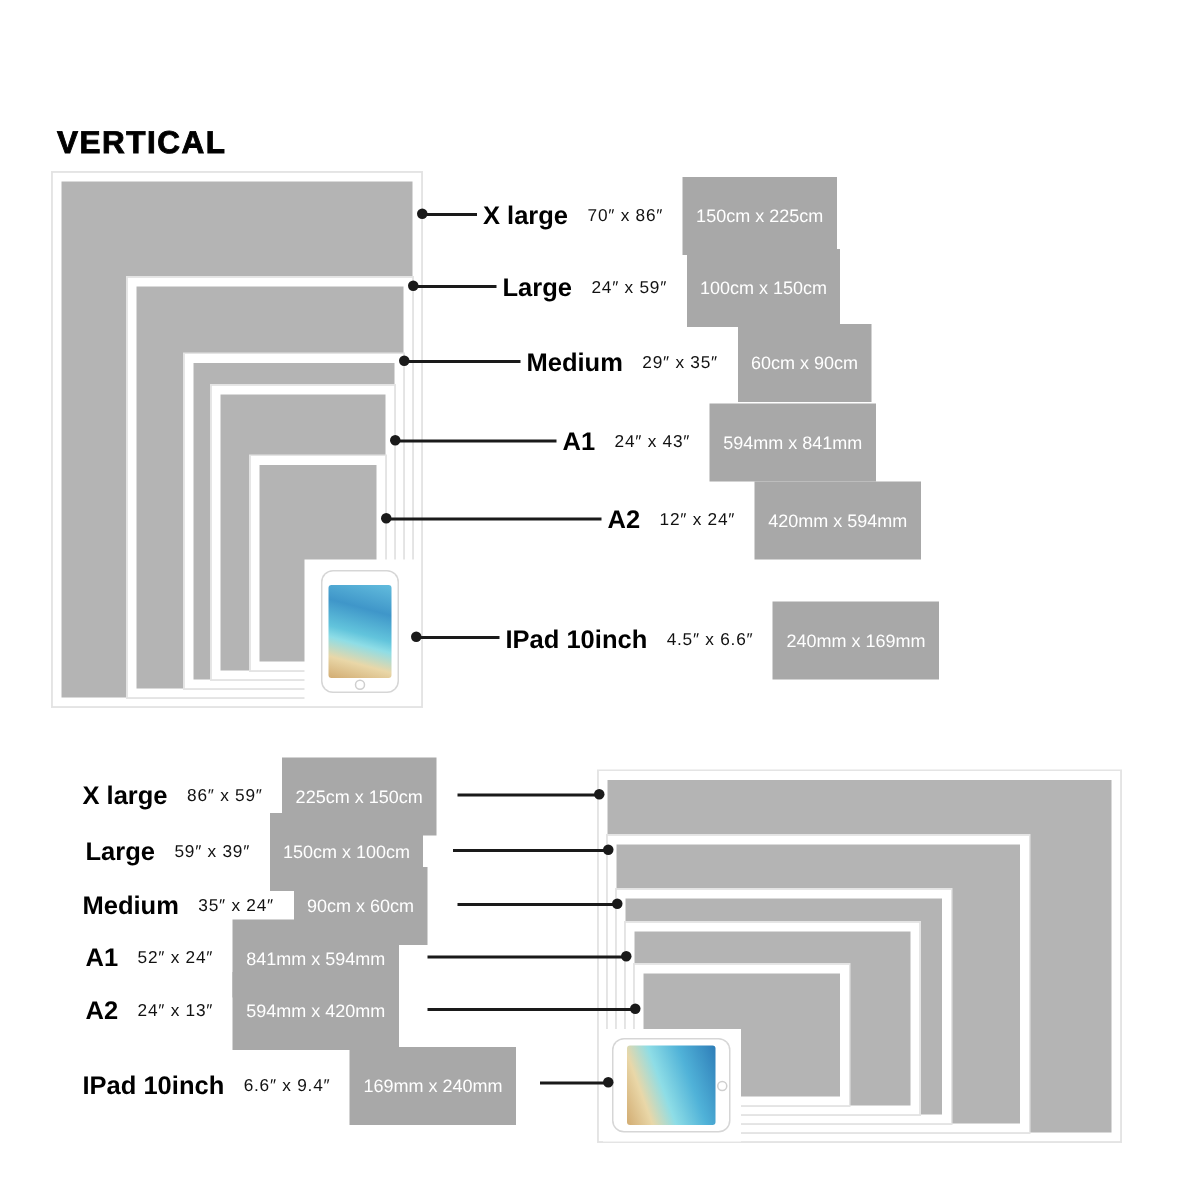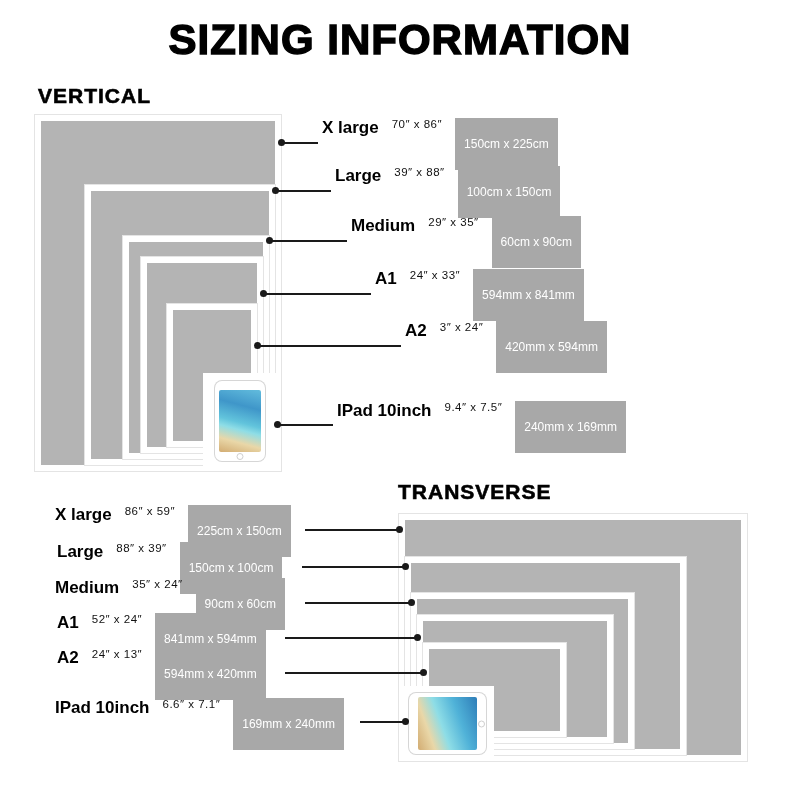--- a/index.html
+++ b/index.html
@@ -59,38 +59,37 @@
   .v6l{left:277px;top:424px;width:56px;}  .v6d{left:274px;top:421px;}
 
   .t1l{left:305px;top:529px;width:95px;}  .t1d{left:396px;top:526px;}
   .t2l{left:302px;top:566px;width:104px;} .t2d{left:402px;top:563px;}
   .t3l{left:305px;top:602px;width:107px;} .t3d{left:408px;top:599px;}
   .t4l{left:285px;top:637px;width:133px;} .t4d{left:414px;top:634px;}
   .t5l{left:285px;top:672px;width:139px;} .t5d{left:420px;top:669px;}
   .t6l{left:360px;top:721px;width:46px;}  .t6d{left:402px;top:718px;}
 
   
-  .lrow{position:absolute;display:flex;gap:13px;
+  .lrow{position:absolute;display:flex;align-items:center;gap:13px;
         transform:translateY(-50%);white-space:nowrap;}
   .size-name{font-size:17px;font-weight:bold;}
   .size-inch{font-size:11.5px;color:#111;letter-spacing:0.5px;}
   .badge{background:#a8a8a8;color:#fff;font-size:12px;padding:19px 9px;}
 
   .v1r{left:322px;top:144px;} .v2r{left:335px;top:192px;} .v3r{left:351px;top:242px;}
   .v4r{left:375px;top:295px;} .v5r{left:405px;top:347px;} .v6r{left:337px;top:427px;}
 
   .t1r{left:55px;top:531px;} .t2r{left:57px;top:568px;} .t3r{left:55px;top:604px;}
   .t4r{left:57px;top:639px;} .t5r{left:57px;top:674px;} .t6r{left:55px;top:724px;}
 </style>
 </head>
 <body>
 
 <div class="canvas">
 
-  <div class="title">SIZING INFORMATION</div>
 
   <div class="heading h-v">VERTICAL</div>
 
   <div class="rect rv-xl"></div>
   <div class="rect rv-lg"></div>
   <div class="rect rv-md"></div>
   <div class="rect rv-a1"></div>
   <div class="rect rv-a2"></div>
   <div class="pad pad-v"></div>
   <div class="ipad ipad-v">
@@ -110,45 +109,44 @@
   <div class="leader v6l"></div>
     <div class="dot v6d"></div>
 
   <div class="lrow v1r">
     <span class="size-name">X large</span>
     <span class="size-inch">70″ x 86″</span>
     <span class="badge">150cm x 225cm</span>
   </div>
   <div class="lrow v2r">
     <span class="size-name">Large</span>
-    <span class="size-inch">39″ x 88″</span>
+    <span class="size-inch">24″ x 59″</span>
     <span class="badge">100cm x 150cm</span>
   </div>
   <div class="lrow v3r">
     <span class="size-name">Medium</span>
     <span class="size-inch">29″ x 35″</span>
     <span class="badge">60cm x 90cm</span>
   </div>
   <div class="lrow v4r">
     <span class="size-name">A1</span>
-    <span class="size-inch">24″ x 33″</span>
+    <span class="size-inch">24″ x 43″</span>
     <span class="badge">594mm x 841mm</span>
   </div>
   <div class="lrow v5r">
     <span class="size-name">A2</span>
-    <span class="size-inch">3″ x 24″</span>
+    <span class="size-inch">12″ x 24″</span>
     <span class="badge">420mm x 594mm</span>
   </div>
   <div class="lrow v6r">
     <span class="size-name">IPad 10inch</span>
-    <span class="size-inch">9.4″ x 7.5″</span>
+    <span class="size-inch">4.5″ x 6.6″</span>
     <span class="badge">240mm x 169mm</span>
   </div>
 
-  <div class="heading h-t">TRANSVERSE</div>
 
   <div class="rect rt-xl"></div>
   <div class="rect rt-lg"></div>
   <div class="rect rt-md"></div>
   <div class="rect rt-a1"></div>
   <div class="rect rt-a2"></div>
   <div class="pad pad-t"></div>
   <div class="ipad ipad-t">
     <div class="screen"></div>
   </div>
@@ -166,37 +164,37 @@
   <div class="leader t6l"></div>
     <div class="dot t6d"></div>
 
   <div class="lrow t1r">
     <span class="size-name">X large</span>
     <span class="size-inch">86″ x 59″</span>
     <span class="badge">225cm x 150cm</span>
   </div>
   <div class="lrow t2r">
     <span class="size-name">Large</span>
-    <span class="size-inch">88″ x 39″</span>
+    <span class="size-inch">59″ x 39″</span>
     <span class="badge">150cm x 100cm</span>
   </div>
   <div class="lrow t3r">
     <span class="size-name">Medium</span>
     <span class="size-inch">35″ x 24″</span>
     <span class="badge">90cm x 60cm</span>
   </div>
   <div class="lrow t4r">
     <span class="size-name">A1</span>
     <span class="size-inch">52″ x 24″</span>
     <span class="badge">841mm x 594mm</span>
   </div>
   <div class="lrow t5r">
     <span class="size-name">A2</span>
     <span class="size-inch">24″ x 13″</span>
     <span class="badge">594mm x 420mm</span>
   </div>
   <div class="lrow t6r">
     <span class="size-name">IPad 10inch</span>
-    <span class="size-inch">6.6″ x 7.1″</span>
+    <span class="size-inch">6.6″ x 9.4″</span>
     <span class="badge">169mm x 240mm</span>
   </div>
 
 </div>
 
 </body></html>

